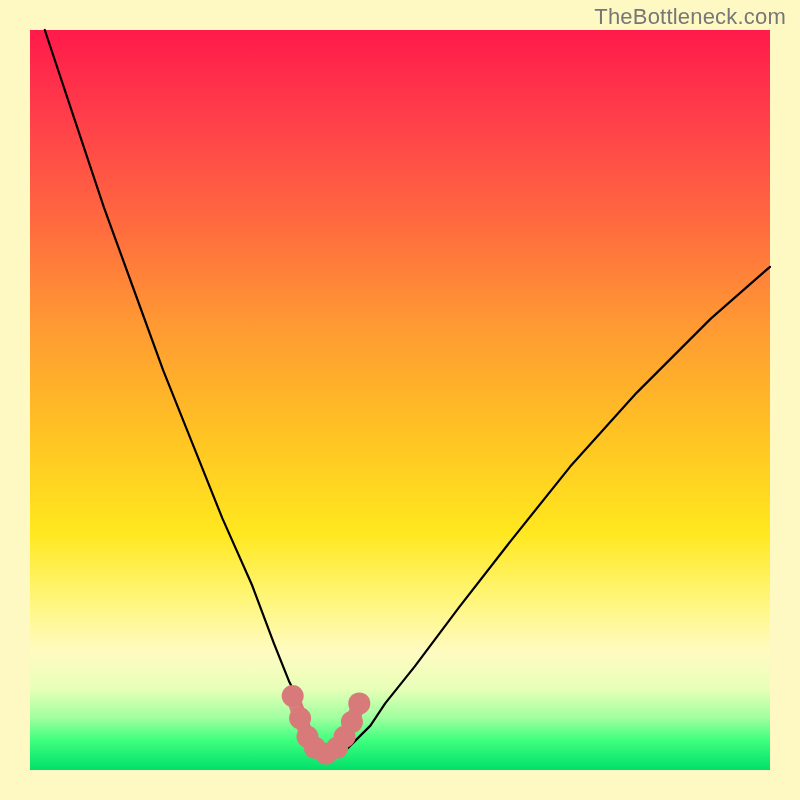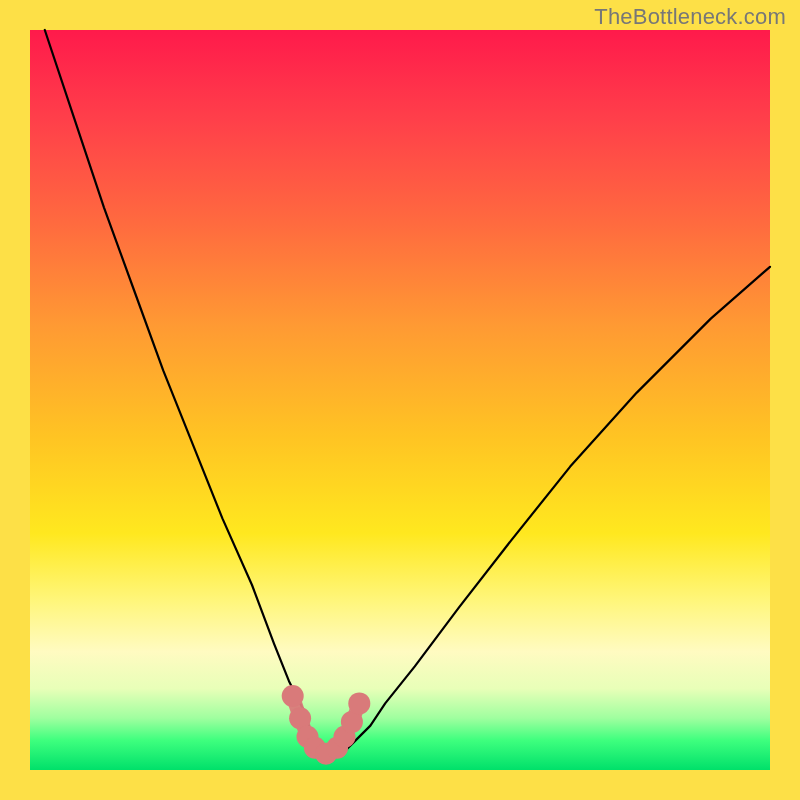--- a/index.html
+++ b/index.html
@@ -8,21 +8,21 @@
     width: 800px;
     height: 800px;
     overflow: hidden;
     background: #000;
     font-family: Arial, Helvetica, sans-serif;
   }
   .stage {
     position: relative;
     width: 800px;
     height: 800px;
-    background: #fde047;
+    background: #fef9c3;
   }
   .plot-area {
     position: absolute;
     left: 30px;
     top: 30px;
     width: 740px;
     height: 740px;
     
     background: linear-gradient(
       to bottom,

